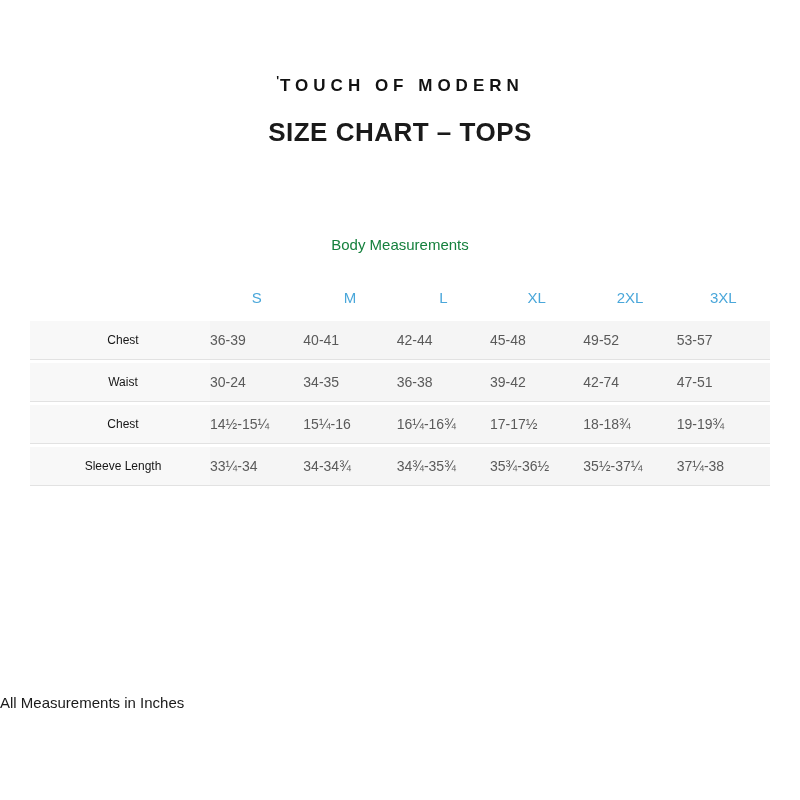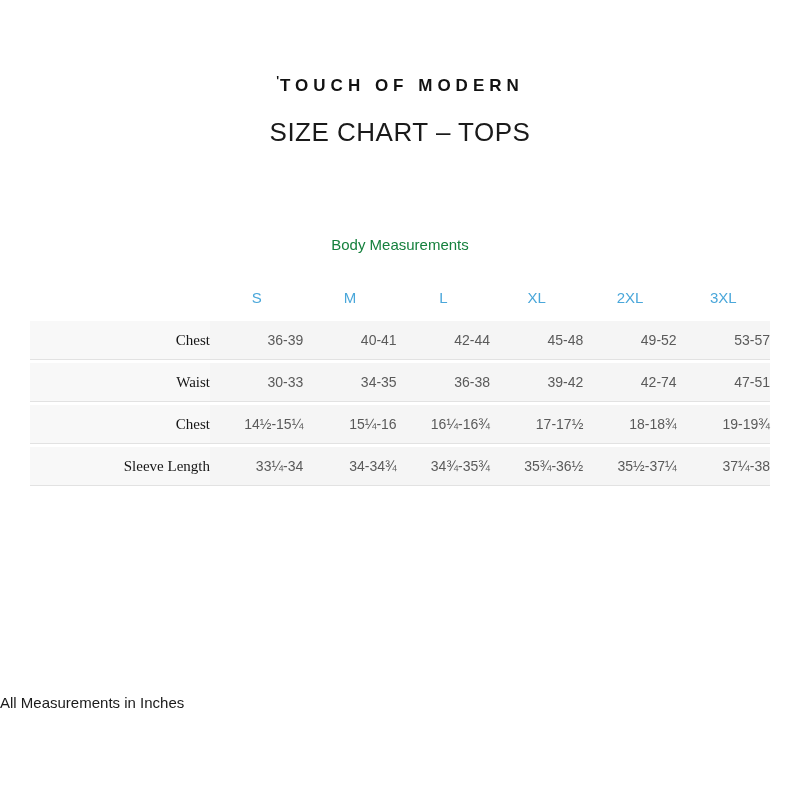--- a/index.html
+++ b/index.html
@@ -33,21 +33,21 @@
     letter-spacing: 1px;
     font-weight: bold;
   }
   .page-title {
     position: absolute;
     top: 117px;
     left: 0;
     width: 100%;
     text-align: center;
     font-size: 26px;
-    font-weight: normal;
+    font-weight: bold;
     letter-spacing: 0.5px;
     color: #1a1a1a;
     margin: 0;
   }
   .section-title {
     position: absolute;
     top: 236px;
     left: 0;
     width: 100%;
     text-align: center;
@@ -69,32 +69,31 @@
     font-weight: normal;
     color: #4aa7da;
     text-align: center;
     padding: 8px 0 12px 0;
     background: #ffffff;
   }
   .size-table td {
     background: #f5f5f5;
     border-bottom: 1px solid #e2e2e2;
     height: 38px;
-    text-align: right;
+    text-align: left;
     font-size: 14px;
     color: #5a5a5a;
     padding: 0;
   }
   .size-table td.row-label {
-    text-align: right;
+    text-align: center;
     padding-left: 6px;
-    font-size: 15px;
+    font-size: 12px;
     color: #161616;
     background: #f8f8f8;
-    font-family: Liberation Serif, serif;
   }
   .footer-note {
     position: absolute;
     top: 694px;
     left: 0;
     width: 100%;
     text-align: left;
     font-size: 15px;
     color: #1a1a1a;
   }
@@ -136,21 +135,21 @@
         <td class="row-label">Chest</td>
         <td>36-39</td>
         <td>40-41</td>
         <td>42-44</td>
         <td>45-48</td>
         <td>49-52</td>
         <td>53-57</td>
       </tr>
       <tr>
         <td class="row-label">Waist</td>
-        <td>30-33</td>
+        <td>30-24</td>
         <td>34-35</td>
         <td>36-38</td>
         <td>39-42</td>
         <td>42-74</td>
         <td>47-51</td>
       </tr>
       <tr>
         <td class="row-label">Chest</td>
         <td>14½-15¼</td>
         <td>15¼-16</td>

